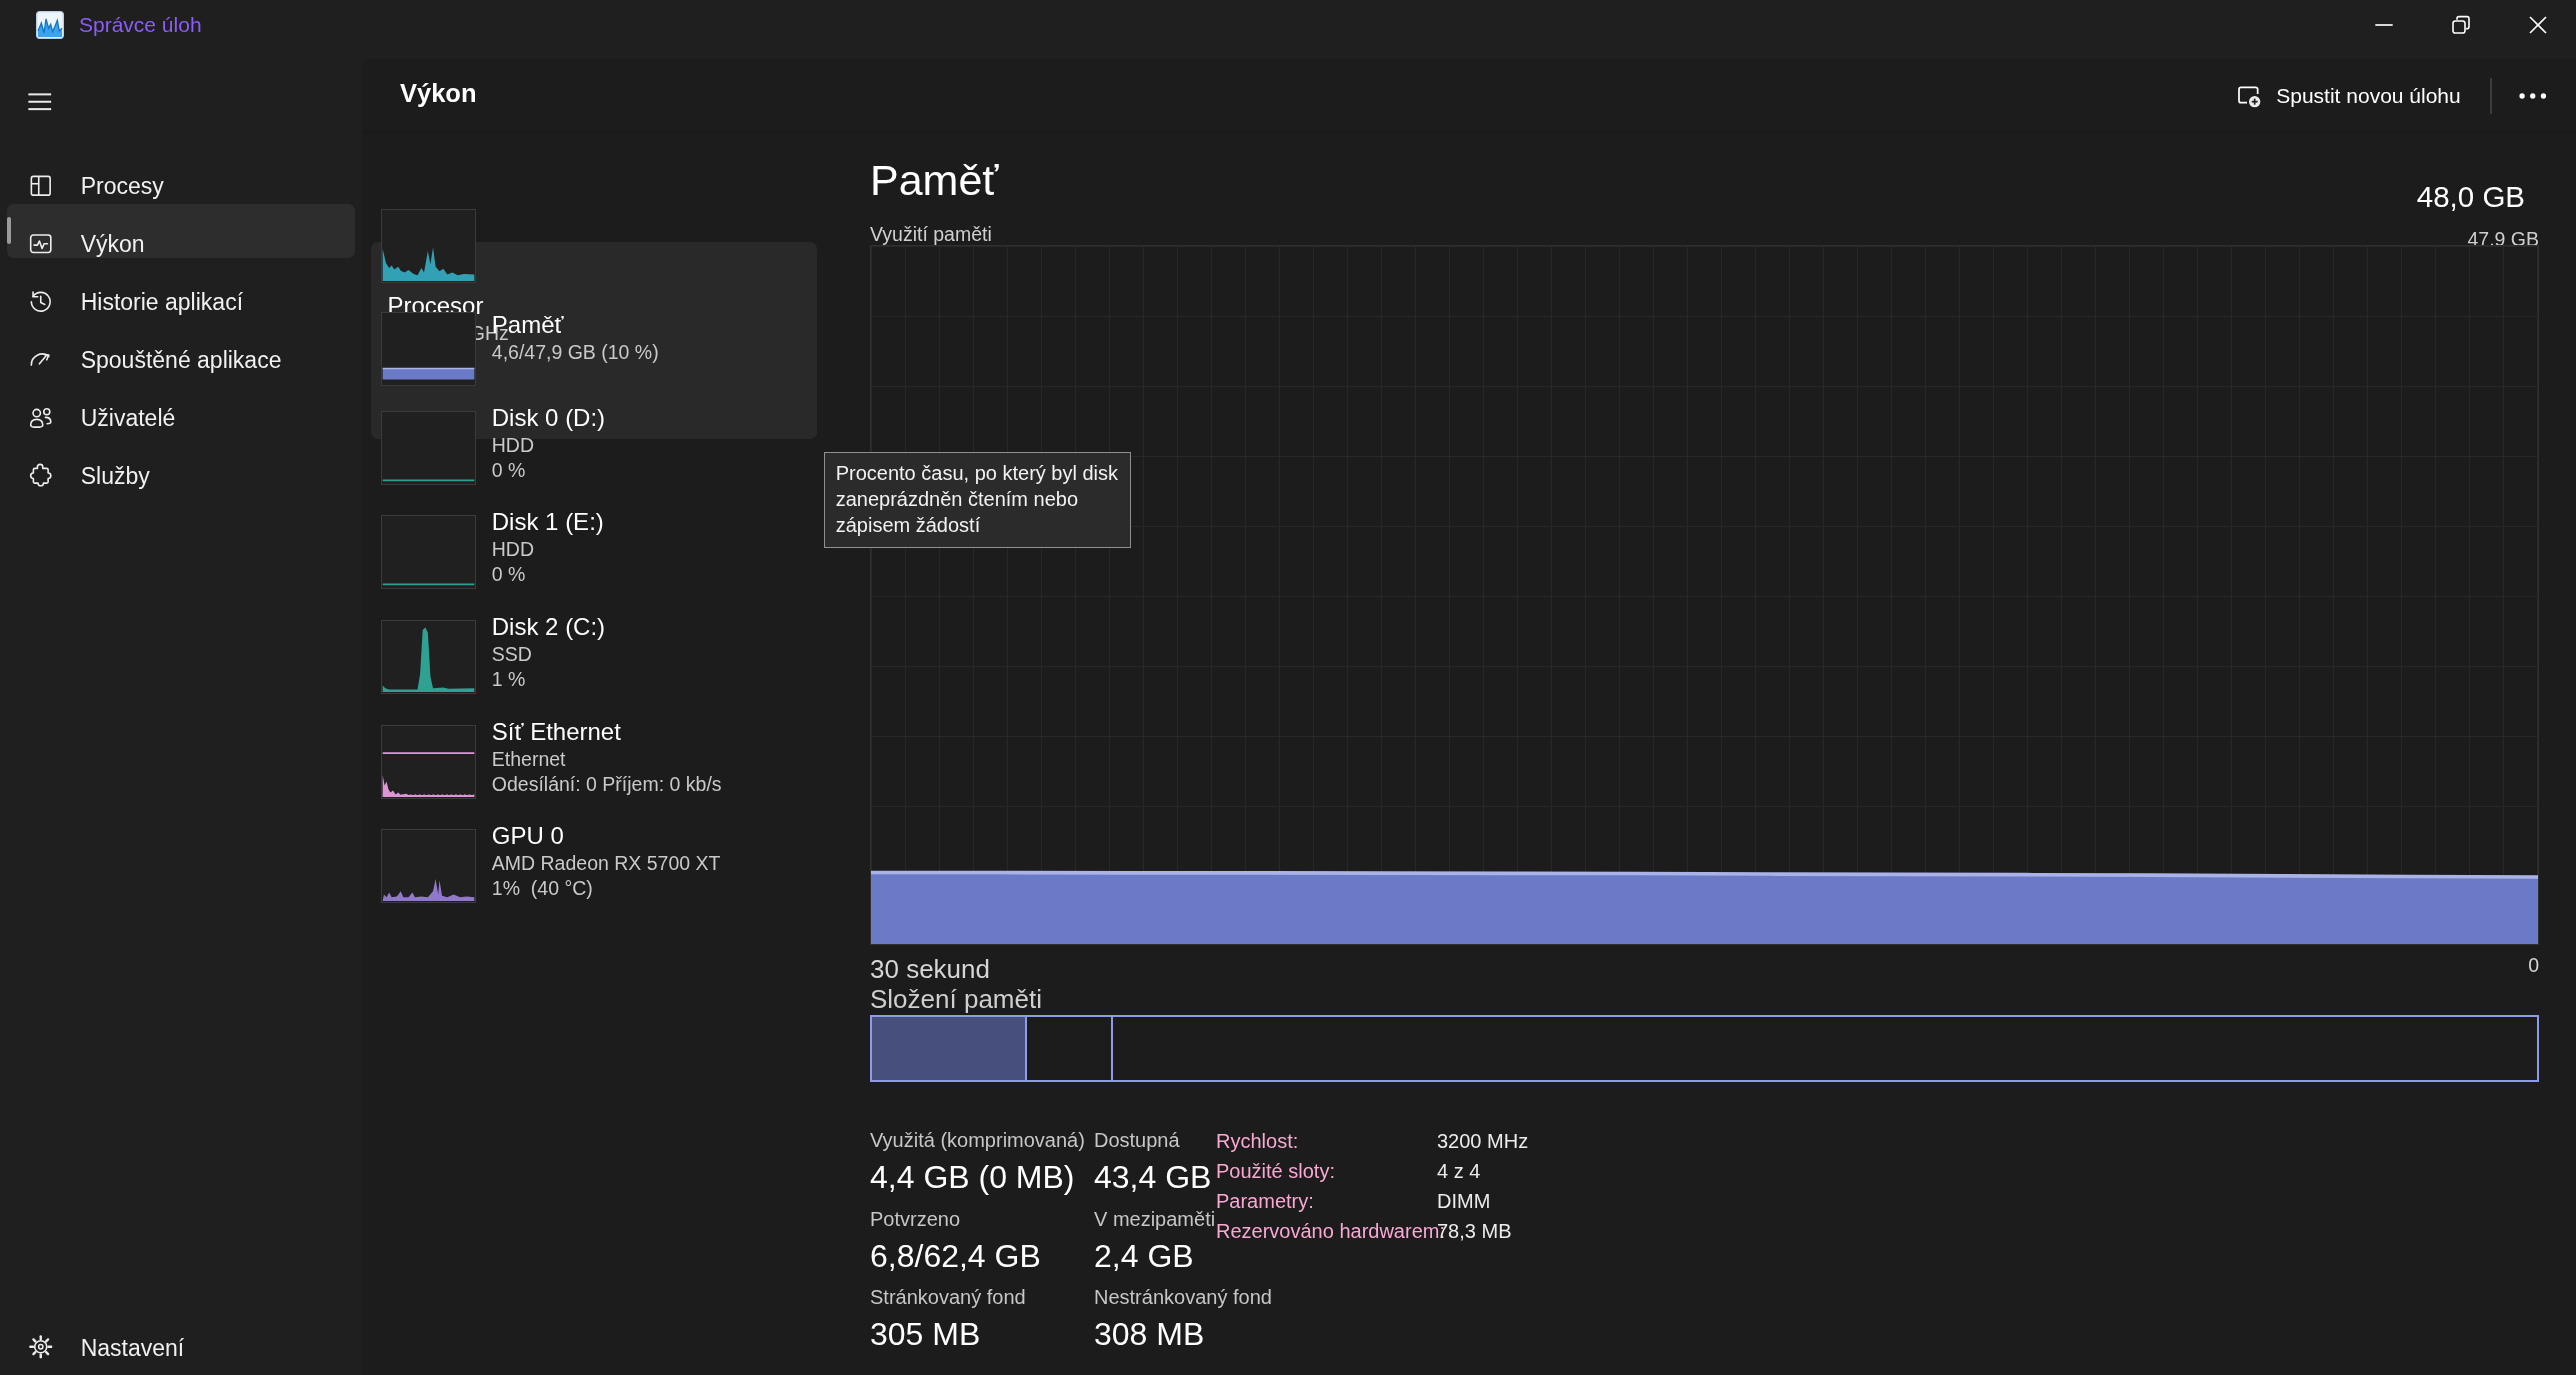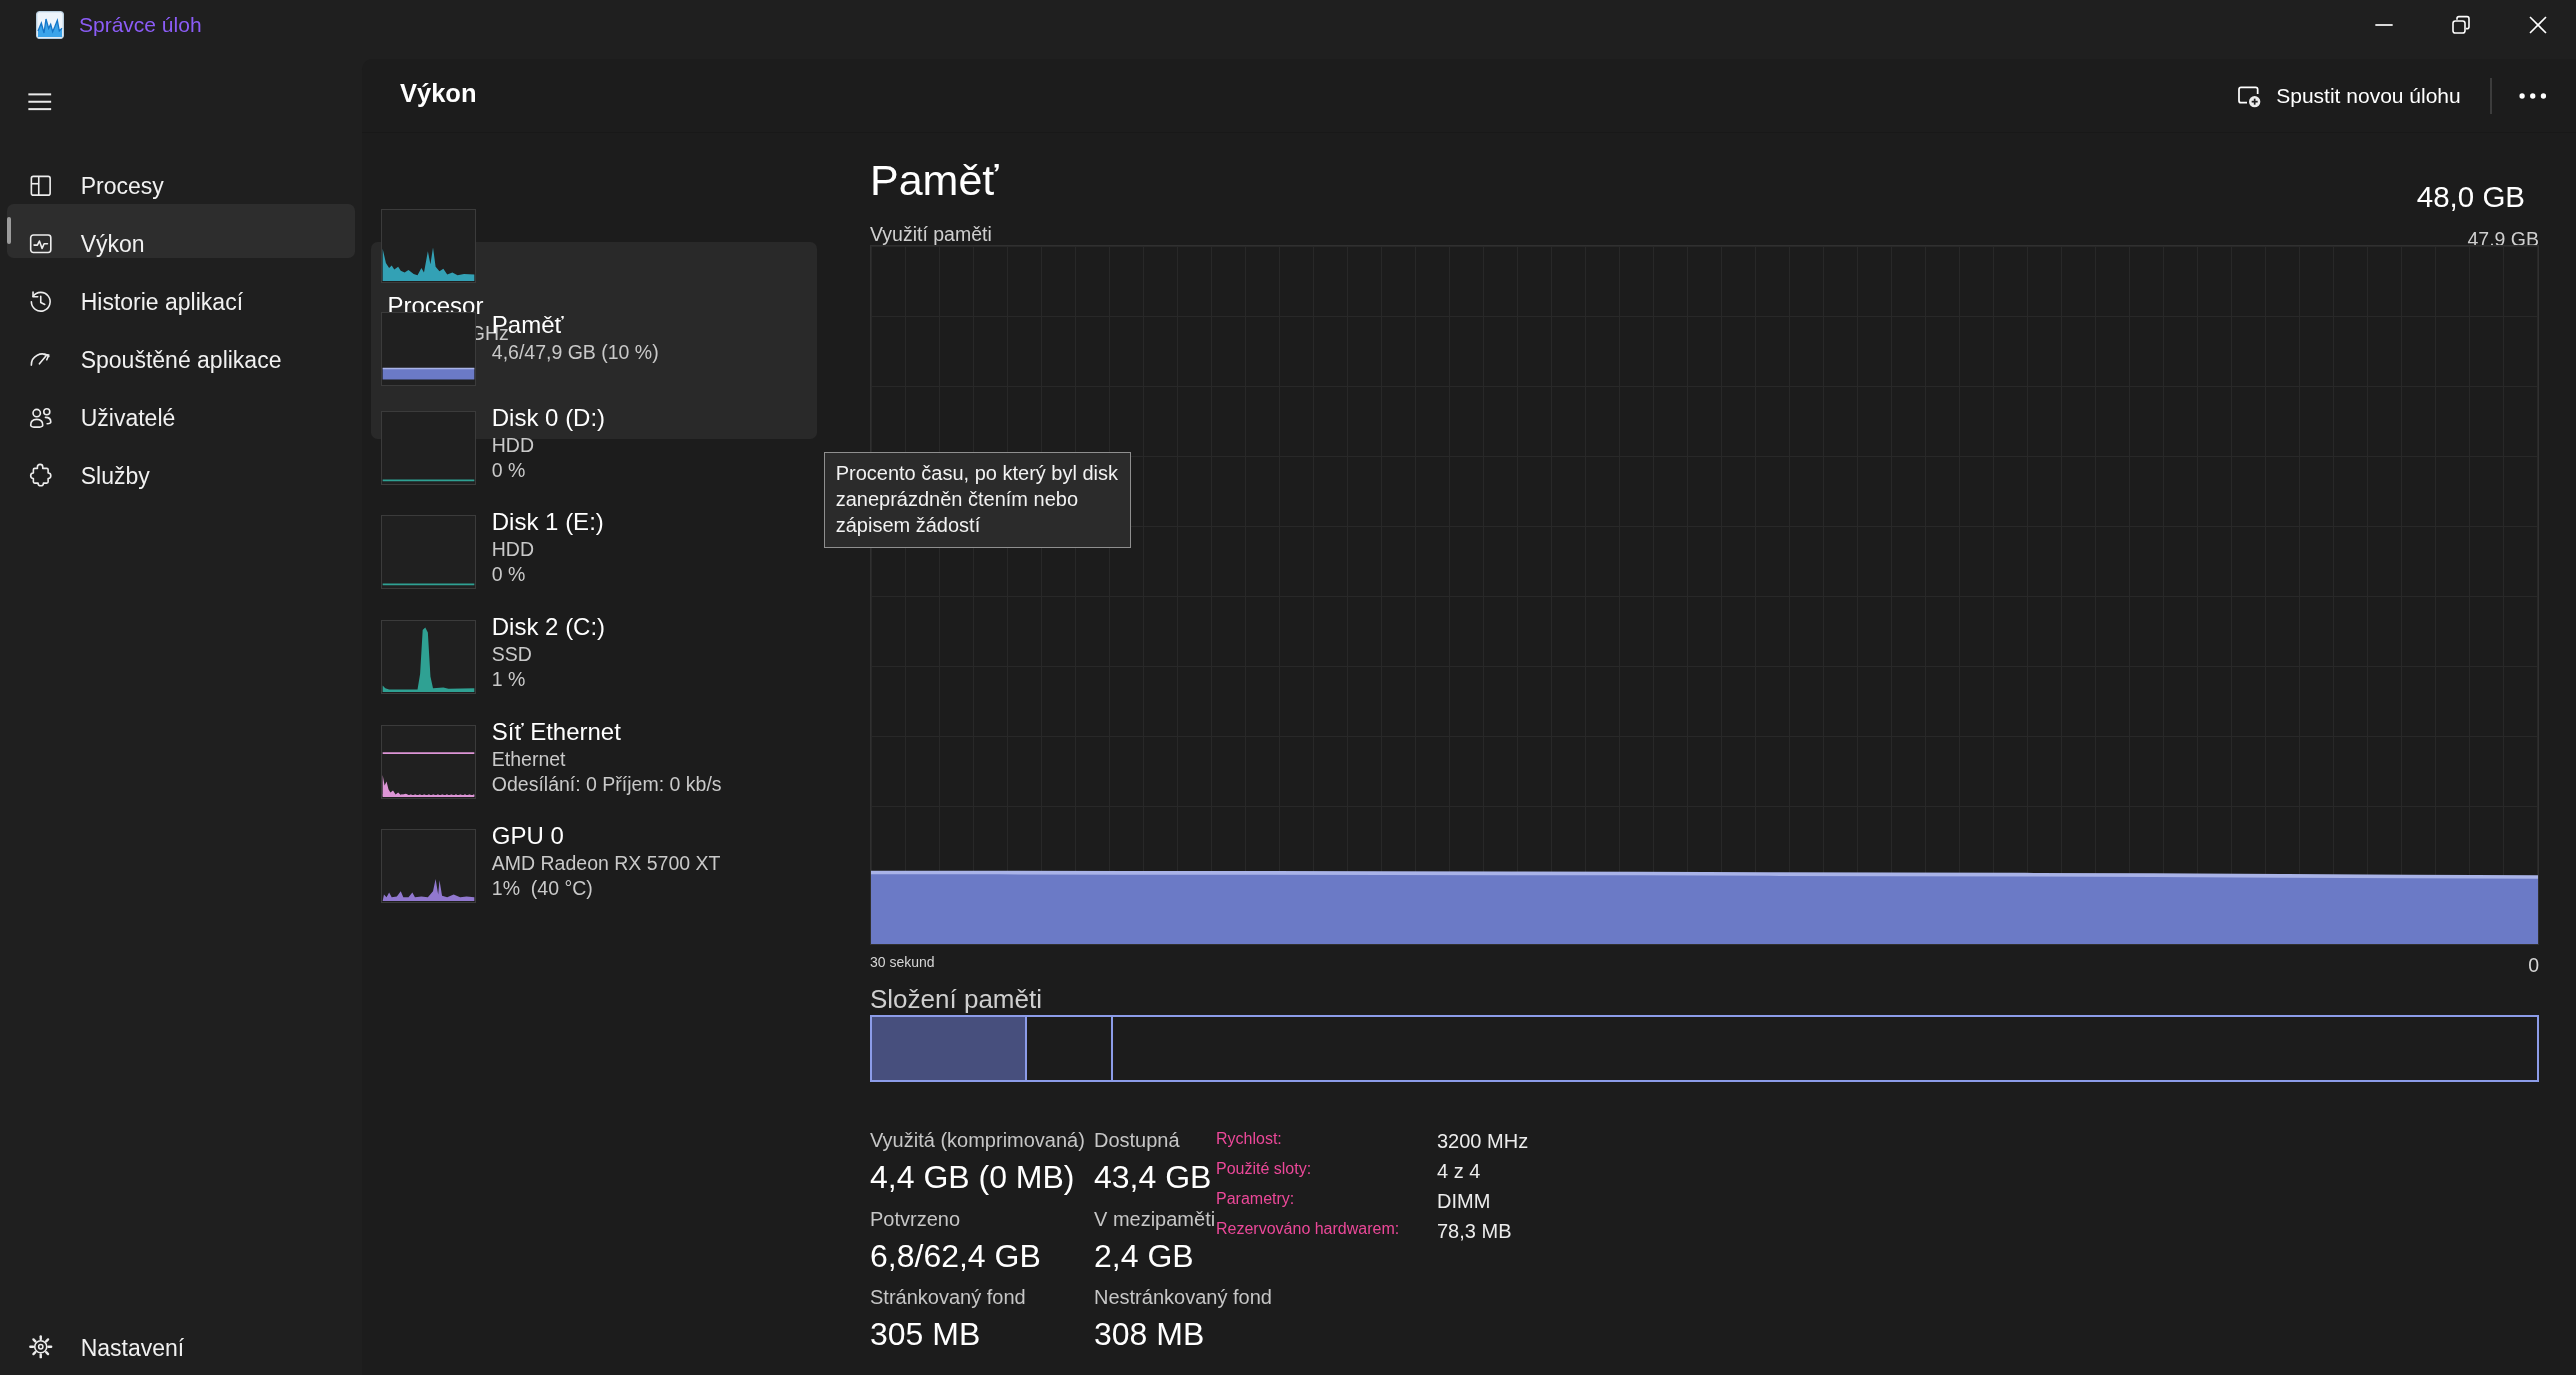--- a/index.html
+++ b/index.html
@@ -58,34 +58,34 @@
   .mem-title { position:absolute; left:508px; top:97px; font-size:43px; font-weight:300; color:#ffffff; }
   .mem-total { position:absolute; left:494px; top:113px; width:1669px; text-align:right; font-size:29.5px; font-weight:300;margin-top:8px; }
   .mem-subrow-l { position:absolute; left:508px; top:164px; font-size:19.5px; color:#cfcfcf; }
   .mem-subrow-r { position:absolute; left:508px; top:169px; width:1669px; text-align:right; font-size:19.5px; color:#cfcfcf; }
   .mem-chart { position:absolute; left:508px; top:186px; width:1669px; height:700px;
                border:1.3px solid #303030; background:
                  repeating-linear-gradient(to right,  #282828 0 1.3px, transparent 1.3px 34px),
                  repeating-linear-gradient(to bottom, #282828 0 1.3px, transparent 1.3px 70px);
                background-color:#1c1c1c; }
   .mem-chart svg { position:absolute; left:0; bottom:0; width:100%; height:100%; }
-  .xlabel-l { position:absolute; left:508px; top:895px; font-size:14px; color:#d6d6d6; }
+  .xlabel-l { position:absolute; left:508px; top:895px; font-size:26px; color:#d6d6d6; }
   .xlabel-r { position:absolute; left:508px; top:895px; width:1669px; text-align:right; font-size:19.5px; color:#d6d6d6; }
   .comp-label { position:absolute; left:508px; top:925px; font-size:26px; color:#cfcfcf; }
   .comp-bar { position:absolute; left:508px; top:956px; width:1669px; height:67px;
               border:2px solid var(--comp-border); display:flex; }
   .comp-seg1 { height:100%; background:var(--comp-fill); border-right:2px solid var(--comp-border); }
   .comp-seg2 { height:100%; border-right:2px solid var(--comp-border); }
 
   .stat { position:absolute; width:221px; }
   .stat-label { font-size:20px; color:#c6c6c6; white-space:nowrap; }
   .stat-value { margin-top:6.7px; font-size:32px; font-weight:300; color:#ffffff; white-space:nowrap; }
   .details { position:absolute; left:854px; top:1071px; }
   .detail-row { display:flex; height:30px; align-items:flex-start; }
-  .detail-label { width:221px; font-size:16px; color:#ec4899; white-space:nowrap; }
+  .detail-label { width:221px; font-size:20px; color:#f9a8d4; white-space:nowrap; }
   .detail-value { font-size:20px; color:#ececec; white-space:nowrap; }
 
   
   .tooltip { position:absolute; left:462px; top:393px; width:307px; background:#2b2b2b;
              border:1.3px solid #8f8f8f; padding:6.7px 10.7px 9.4px 10.7px; font-size:20px; line-height:26px;
              color:#f2f2f2; z-index:5; }
 </style>
 </head>
 <body>
 

